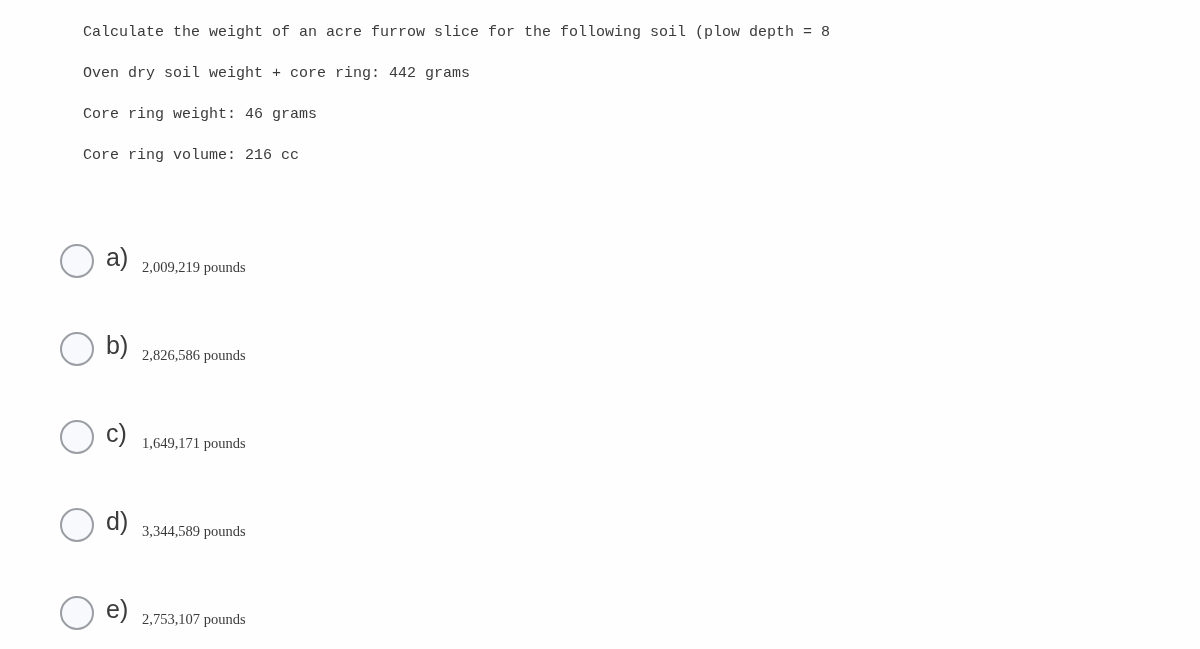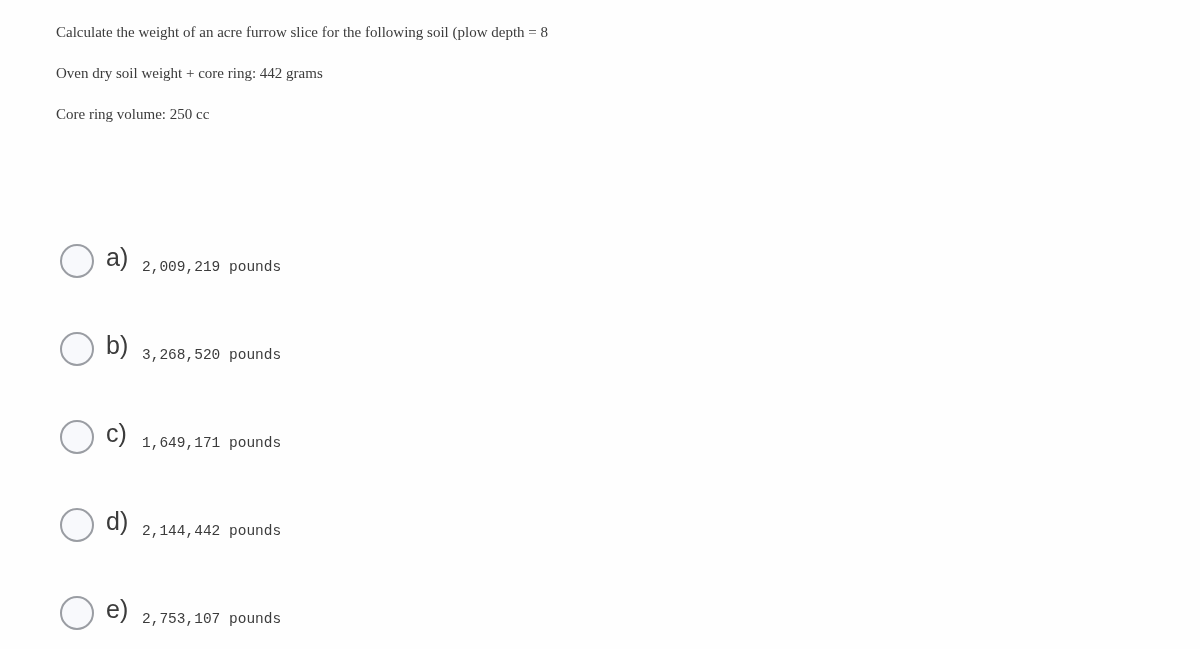--- a/index.html
+++ b/index.html
@@ -25,26 +25,27 @@
   }
 
   
   .question-block {
     position: absolute;
     left: 56px;
     top: 12px;
     width: 1000px;
   }
   .q-line {
-    font-family: Liberation Serif, serif;
+    font-family: Liberation Mono, monospace;
     font-size: 15px;
     line-height: 41px;
     color: #3b3b3b;
     letter-spacing: 0px;
     white-space: pre;
+    margin-left: 27px;
   }
 
   
   .options {
     position: absolute;
     left: 56px;
     top: 238px;
     width: 1000px;
   }
   .option-row {
@@ -69,62 +70,63 @@
     top: 2px;
     font-family: "Liberation Sans", "DejaVu Sans", sans-serif;
     font-size: 25px;
     line-height: 34px;
     color: #3b3b3b;
   }
   .opt-value {
     position: absolute;
     left: 86px;
     top: 18px;
-    font-family: Liberation Mono, monospace;
+    font-family: Liberation Serif, serif;
     font-size: 14.5px;
     line-height: 22px;
     color: #3b3b3b;
     white-space: pre;
   }
 </style>
 </head>
 <body>
 
 <div class="page">
 
   <div class="question-block">
     <div class="q-line">Calculate the weight of an acre furrow slice for the following soil (plow depth = 8</div>
     <div class="q-line">Oven dry soil weight + core ring: 442 grams</div>
-    <div class="q-line">Core ring volume: 250 cc</div>
+    <div class="q-line">Core ring weight: 46 grams</div>
+    <div class="q-line">Core ring volume: 216 cc</div>
   </div>
 
   <div class="options">
 
     <div class="option-row">
       <span class="radio"></span>
       <span class="opt-letter">a)</span>
       <span class="opt-value">2,009,219 pounds</span>
     </div>
 
     <div class="option-row">
       <span class="radio"></span>
       <span class="opt-letter">b)</span>
-      <span class="opt-value">3,268,520 pounds</span>
+      <span class="opt-value">2,826,586 pounds</span>
     </div>
 
     <div class="option-row">
       <span class="radio"></span>
       <span class="opt-letter">c)</span>
       <span class="opt-value">1,649,171 pounds</span>
     </div>
 
     <div class="option-row">
       <span class="radio"></span>
       <span class="opt-letter">d)</span>
-      <span class="opt-value">2,144,442 pounds</span>
+      <span class="opt-value">3,344,589 pounds</span>
     </div>
 
     <div class="option-row">
       <span class="radio"></span>
       <span class="opt-letter">e)</span>
       <span class="opt-value">2,753,107 pounds</span>
     </div>
 
   </div>
 

